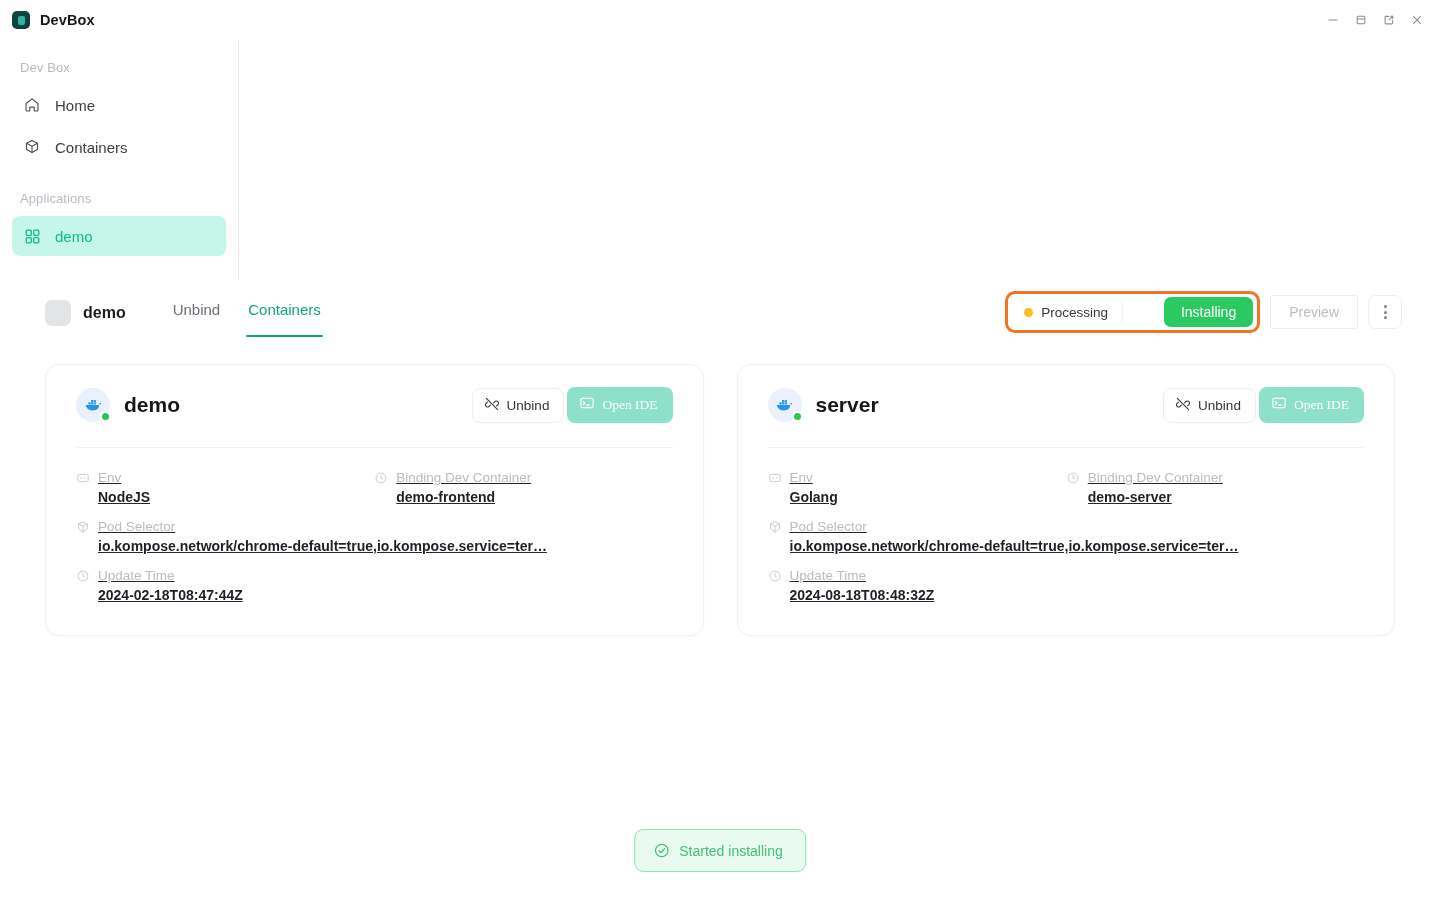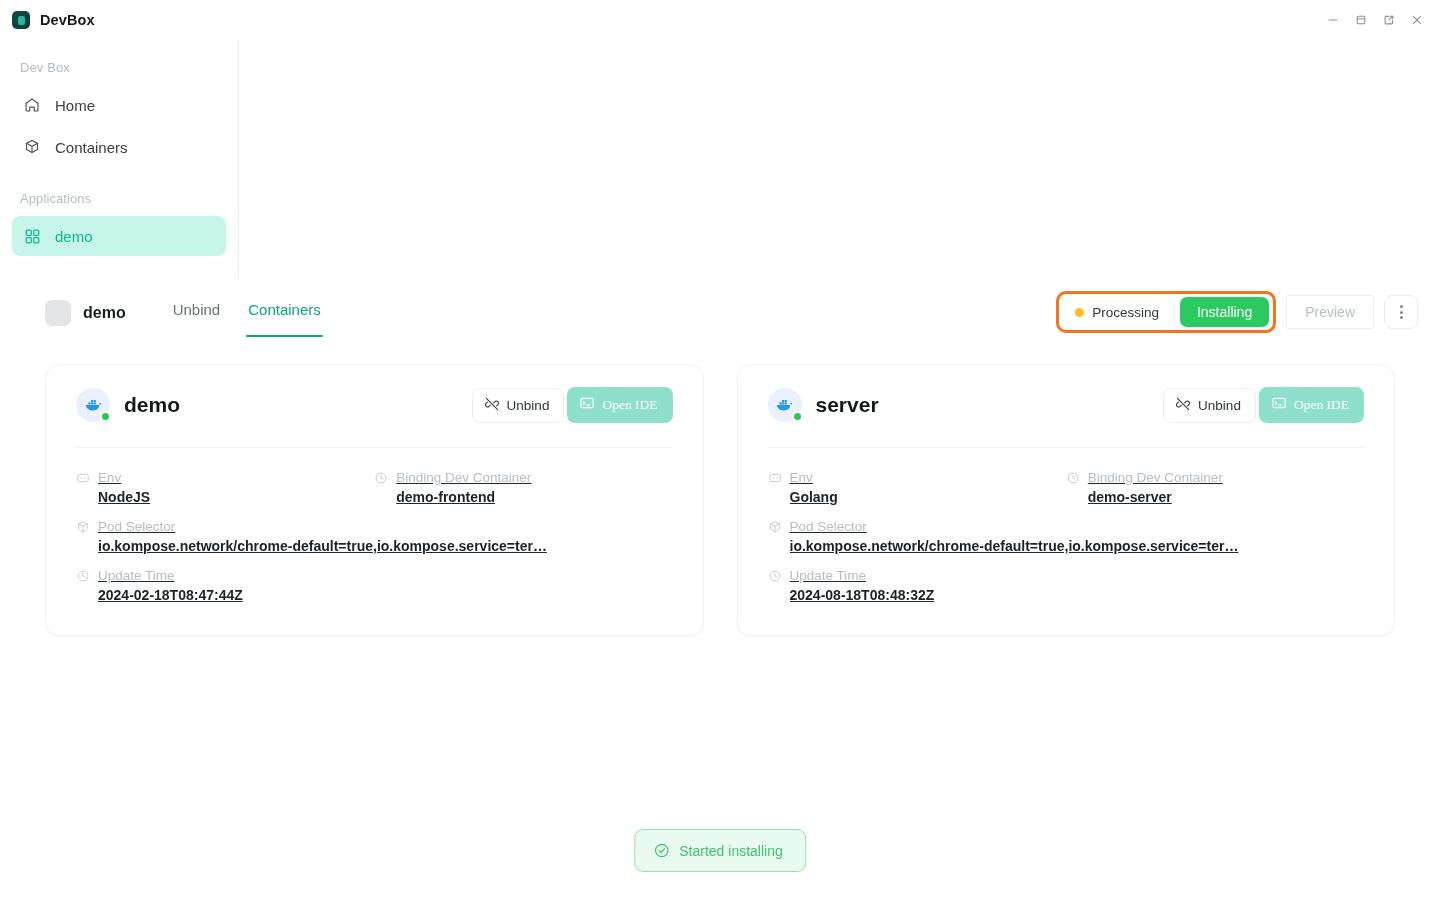--- a/index.html
+++ b/index.html
@@ -118,21 +118,21 @@
     content: "";
     position: absolute;
     left: 0; right: 0; bottom: 0;
     height: 2.5px;
     background: #0aa87c;
     border-radius: 2px;
   }
 
   .top-actions {
     position: absolute;
-    right: 22px;
+    right: 38px;
     top: 12px;
     display: flex;
     align-items: center;
     gap: 10px;
   }
   .status-wrap {
     display: flex; align-items: center;
     gap: 0;
     border: 3px solid #f4731f;
     border-radius: 10px;
@@ -150,20 +150,21 @@
   }
   .dot { width: 9px; height: 9px; border-radius: 50%; background: #fcbe22; flex: 0 0 auto;}
   .btn-installing {
     background: #2bc95f;
     color: #ffffff;
     font-size: 14px;
     padding: 7px 17px;
     border-radius: 7px;
     border: none;
     font-family: inherit;
+    margin-left: 35px;
   }
   .btn-preview {
     background: #ffffff;
     color: #b9bfc4;
     font-size: 14px;
     padding: 8px 18px;
     border-radius: 2px;
     border: 1px solid #eceef0;
     font-family: inherit;
   }

